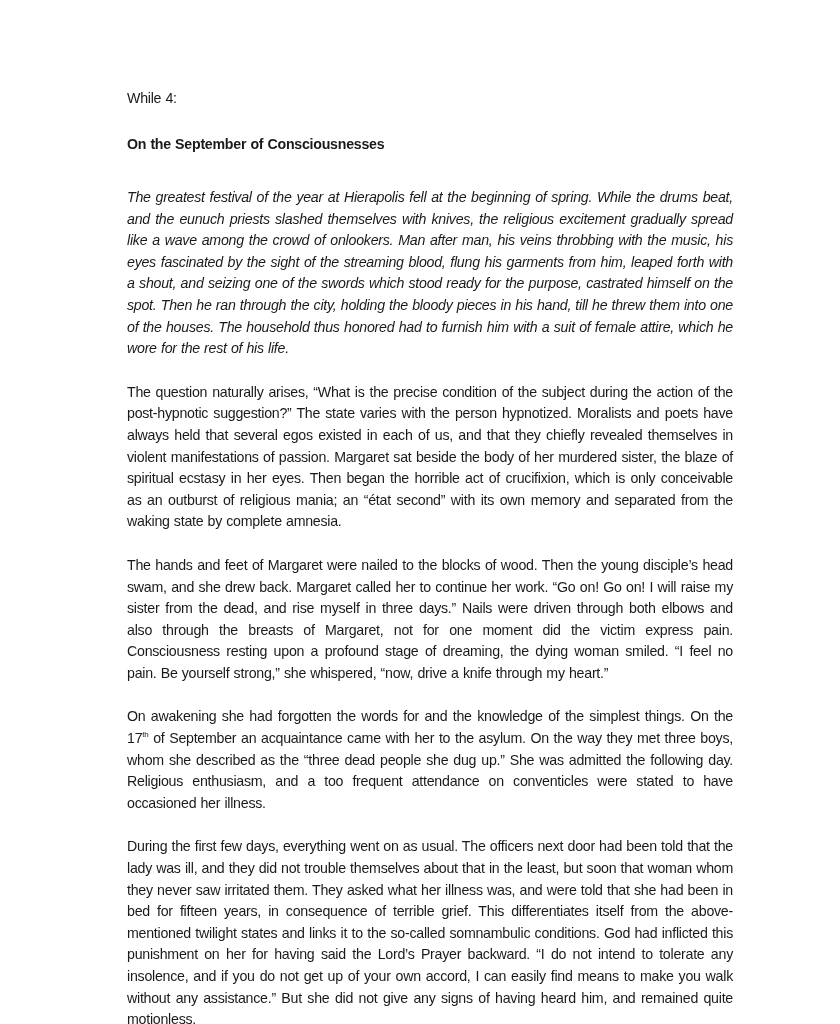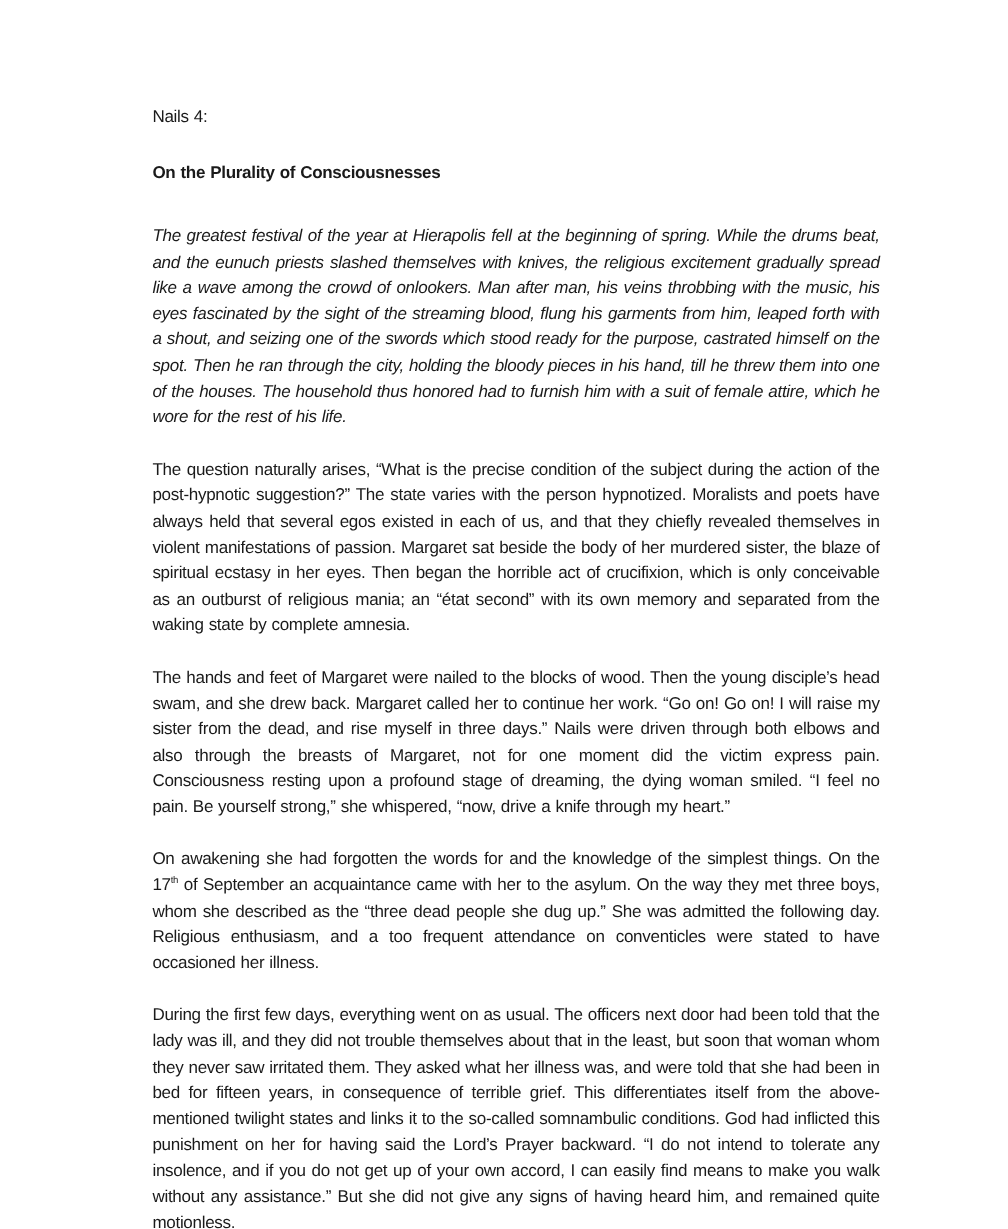--- a/index.html
+++ b/index.html
@@ -19,21 +19,21 @@
     text-align-last: left;
   }
   .p1 { margin-top: 33px; font-style: italic; }
   .p-next { margin-top: 22px; }
   sup { font-size: 8px; line-height: 0; vertical-align: 6px; }
 </style>
 </head>
 <body>
 
 <div class="page">
-  <p class="thesis-label">Nails 4:</p>
-  <p class="title">On the Plurality of Consciousnesses</p>
+  <p class="thesis-label">While 4:</p>
+  <p class="title">On the September of Consciousnesses</p>
 
   <p class="para p1">The greatest festival of the year at Hierapolis fell at the beginning of spring.  While the drums beat, and the eunuch priests slashed themselves with knives,  the religious excitement gradually spread like a wave among the crowd of  onlookers. Man after man, his veins throbbing with the music, his eyes  fascinated by the sight of the streaming blood, flung his garments from him, leaped forth with a shout, and seizing one of the swords which stood ready for  the purpose, castrated himself on the spot. Then he ran through the city, holding  the bloody pieces in his hand, till he threw them into one of the houses. The  household thus honored had to furnish him with a suit of female attire, which he  wore for the rest of his life.</p>
   <p class="para p-next">The question naturally arises, “What is the precise condition of the subject  during the action of the post-hypnotic suggestion?” The state varies with the  person hypnotized. Moralists and poets have always held that several egos  existed in each of us, and that they chiefly revealed themselves in violent  manifestations of passion. Margaret sat beside the body of her murdered sister,  the blaze of spiritual ecstasy in her eyes. Then began the horrible act of  crucifixion, which is only conceivable as an outburst of religious mania; an “état  second” with its own memory and separated from the waking state by complete  amnesia.</p>
   <p class="para p-next">The hands and feet of Margaret were nailed to the blocks of wood. Then the  young disciple’s head swam, and she drew back. Margaret called her to continue  her work. “Go on! Go on! I will raise my sister from the dead, and rise myself in three days.” Nails were driven through both elbows and also through the breasts  of Margaret, not for one moment did the victim express pain. Consciousness  resting upon a profound stage of dreaming, the dying woman smiled. “I feel no  pain. Be yourself strong,” she whispered, “now, drive a knife through my heart.”</p>
   <p class="para p-next"><span>On awakening she had forgotten the words for and the knowledge of the simplest  things. On the 17</span><sup>th</sup><span> of September an acquaintance came with her to the asylum.  On the way they met three boys, whom she described as the “three dead people  she dug up.” She was admitted the following day. Religious enthusiasm, and a too  frequent attendance on conventicles were stated to have occasioned her illness.</span></p>
   <p class="para p-next">During the first few days, everything went on as usual. The officers next door  had been told that the lady was ill, and they did not trouble themselves about  that in the least, but soon that woman whom they never saw irritated them.  They asked what her illness was, and were told that she had been in bed for  fifteen years, in consequence of terrible grief. This differentiates itself from the  above-mentioned twilight states and links it to the so-called somnambulic conditions. God had inflicted this punishment on her for having said the Lord’s  Prayer backward. “I do not intend to tolerate any insolence, and if you do not get  up of your own accord, I can easily find means to make you walk without any assistance.” But she did not give any signs of having heard him, and remained  quite motionless.</p>
 </div>
 
 </body></html>

